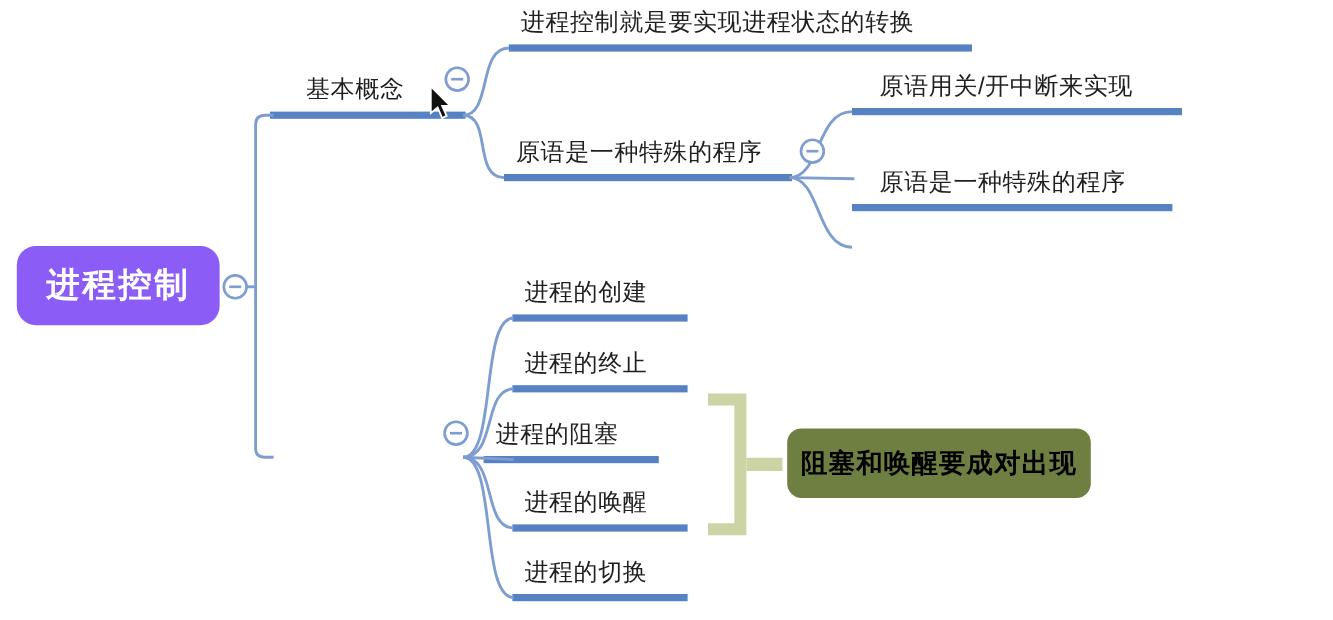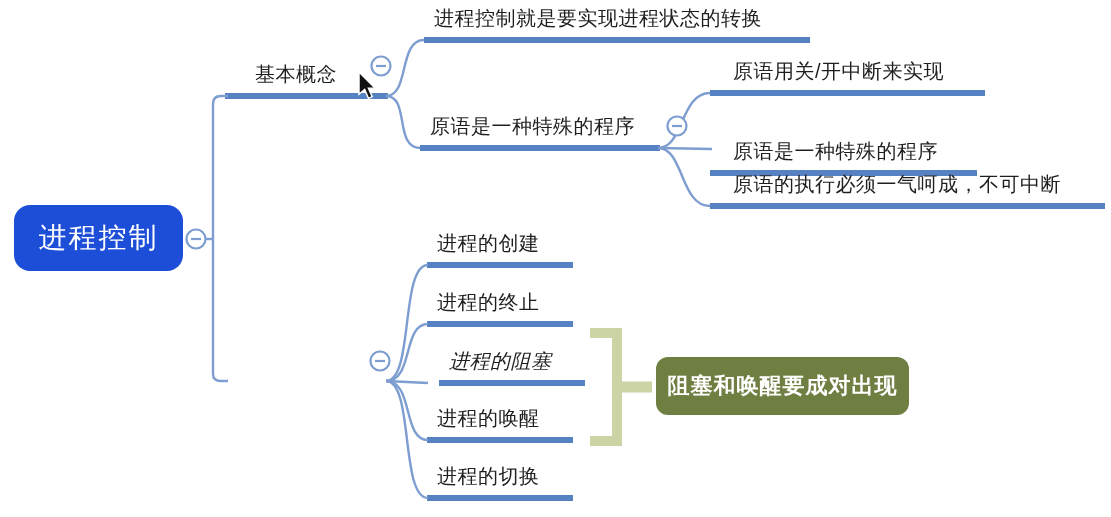--- a/index.html
+++ b/index.html
@@ -11,27 +11,27 @@
   .topic{
     position:absolute;z-index:2;box-sizing:border-box;
     border-bottom:6px solid #5681c3;color:#1f1f1f;font-size:20px;
     height:42px;display:flex;align-items:flex-end;
     padding:0 0 5px 10px;white-space:nowrap;letter-spacing:0.5px;
   }
   .branch-pad{padding-left:30px;}
   .gc-pad{padding-left:23px;}
   .root-node{
     position:absolute;z-index:2;left:14px;top:205px;width:169px;height:66px;
-    background:#1d4ed8;border-radius:16px;color:#ffffff;font-weight:normal;
+    background:#8b5cf6;border-radius:16px;color:#ffffff;font-weight:bold;
     font-size:28px;display:flex;align-items:center;justify-content:center;
     letter-spacing:2px;
   }
   .callout{
     position:absolute;z-index:2;left:656px;top:357px;width:253px;height:58px;
-    background:#6f7e41;border-radius:12px;color:#ffffff;font-weight:bold;
+    background:#6f7e41;border-radius:12px;color:#000000;font-weight:bold;
     font-size:22px;display:flex;align-items:center;justify-content:center;
     letter-spacing:1px;
   }
 </style>
 </head>
 <body>
 
 <div class="canvas">
 
   <div class="root-node">进程控制</div>
@@ -40,27 +40,26 @@
 
 
   <div class="topic" style="left:424px;top:1px;width:386px;">进程控制就是要实现进程状态的转换</div>
 
   <div class="topic" style="left:420px;top:109px;width:240px;">原语是一种特殊的程序</div>
 
   <div class="topic gc-pad" style="left:710px;top:54px;width:275px;">原语用关/开中断来实现</div>
 
   <div class="topic gc-pad" style="left:710px;top:110px;width:267px;margin-top:24px;">原语是一种特殊的程序</div>
 
-  <div class="topic gc-pad" style="left:710px;top:167px;width:395px;">原语的执行必须一气呵成，不可中断</div>
 
   <div class="topic" style="left:427px;top:226px;width:146px;">进程的创建</div>
 
   <div class="topic" style="left:427px;top:285px;width:146px;">进程的终止</div>
 
-  <div class="topic" style="left:439px;top:344px;width:146px;font-style:italic;">进程的阻塞</div>
+  <div class="topic" style="left:403px;top:344px;width:146px;">进程的阻塞</div>
 
   <div class="topic" style="left:427px;top:401px;width:146px;">进程的唤醒</div>
 
   <div class="topic" style="left:427px;top:459px;width:146px;font-family:Liberation Mono, monospace;">进程的切换</div>
 
   <div class="callout">阻塞和唤醒要成对出现</div>
 
   <svg class="conn" width="1111" height="517" viewBox="0 0 1111 517">
 
     <path d="M 205 239 L 213 239" fill="none" stroke="#7e9dd0" stroke-width="2.4"></path>

